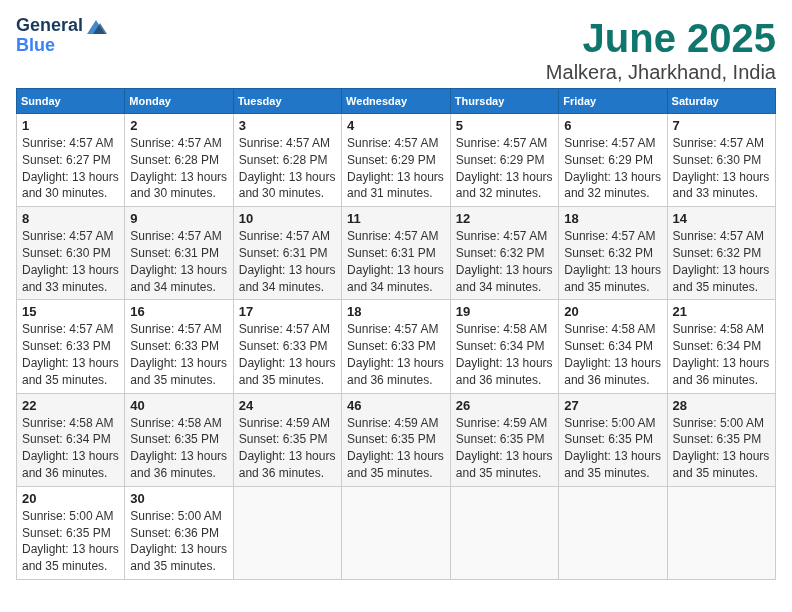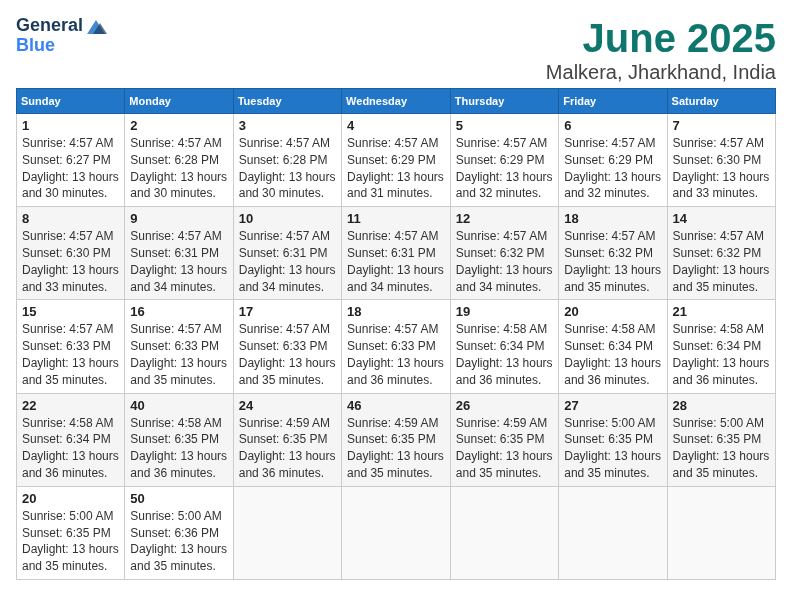--- a/index.html
+++ b/index.html
@@ -322,21 +322,21 @@
       </tr>
       <tr>
         <td>
           <span class="day-num">20</span>
           <div class="day-info" style="white-space: pre-line;">Sunrise: 5:00 AM
 Sunset: 6:35 PM
 Daylight: 13 hours
 and 35 minutes.</div>
         </td>
         <td>
-          <span class="day-num">50</span>
+          <span class="day-num">30</span>
           <div class="day-info" style="white-space: pre-line;">Sunrise: 5:00 AM
 Sunset: 6:36 PM
 Daylight: 13 hours
 and 35 minutes.</div>
         </td>
         <td class="empty-cell"></td>
         <td class="empty-cell"></td>
         <td class="empty-cell"></td>
         <td class="empty-cell"></td>
         <td class="empty-cell"></td>

